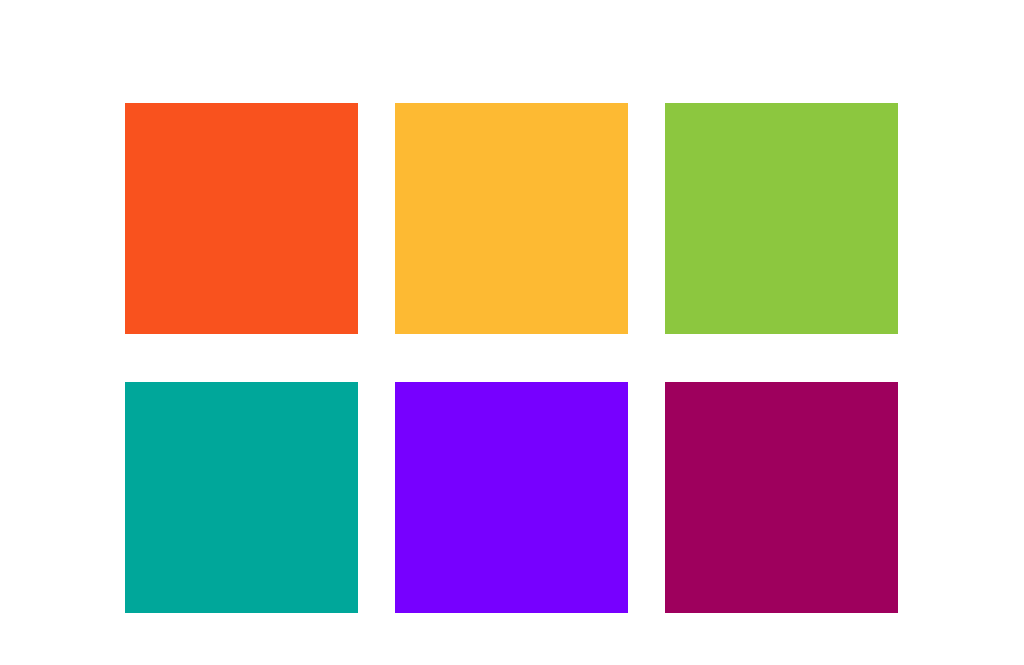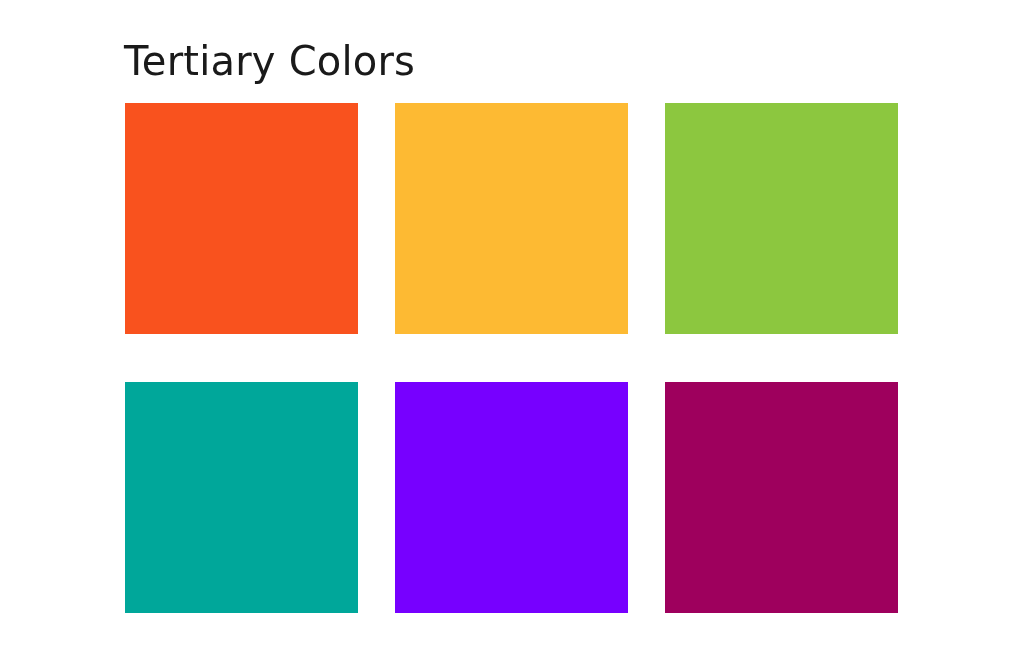--- a/index.html
+++ b/index.html
@@ -52,21 +52,20 @@
     width: 233px;
     height: 231px;
     display: block;
   }
 </style>
 </head>
 <body>
 
 <div id="slide" style="background-color: rgb(255, 255, 255);">
 
-  <h1 id="page-title" style="color: rgb(26, 26, 26);">Tertiary Colors</h1>
 
   <div id="swatch-grid">
 
     <div class="swatch" style="background-color: rgb(249, 82, 30);"></div>
 
     <div class="swatch" style="background-color: rgb(253, 186, 51);"></div>
 
     <div class="swatch" style="background-color: rgb(140, 199, 63);"></div>
 
     <div class="swatch" style="background-color: rgb(0, 167, 154);"></div>

